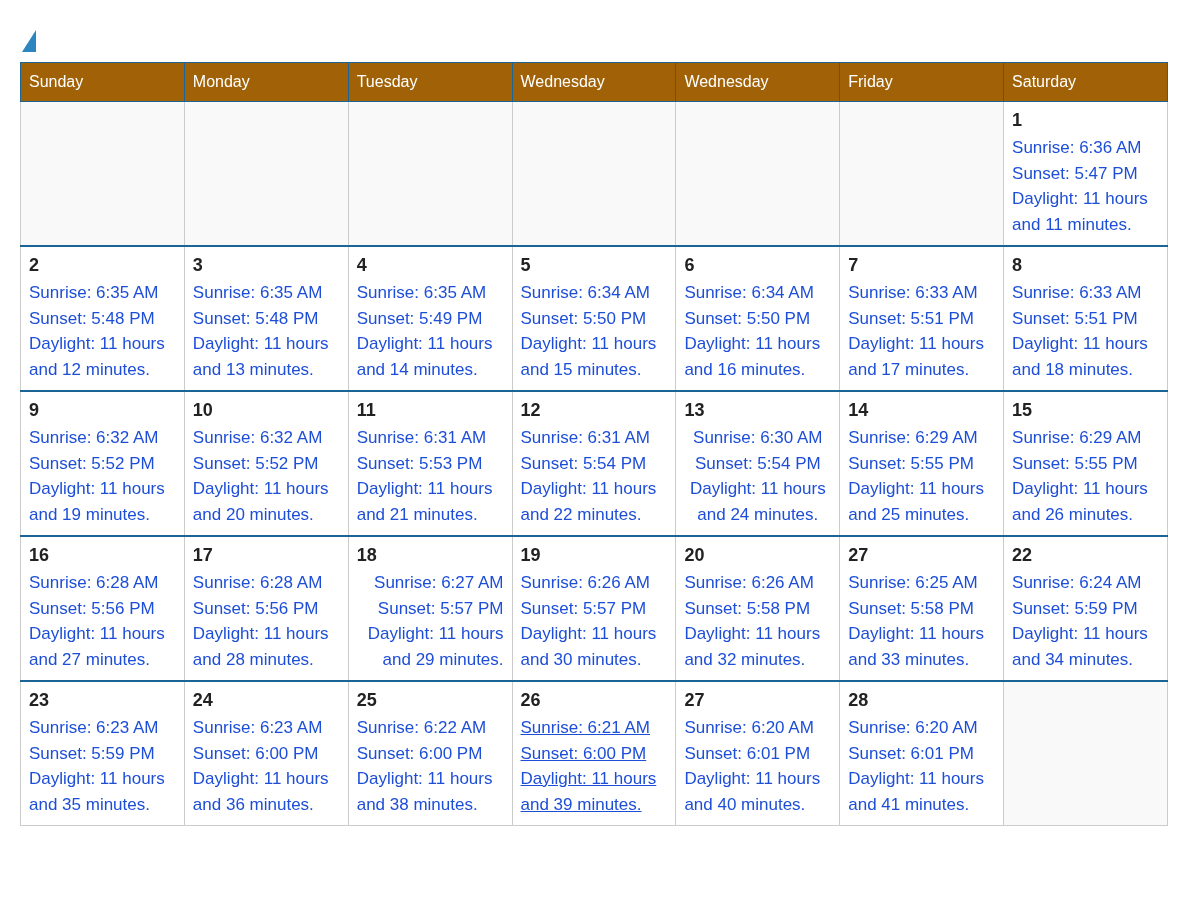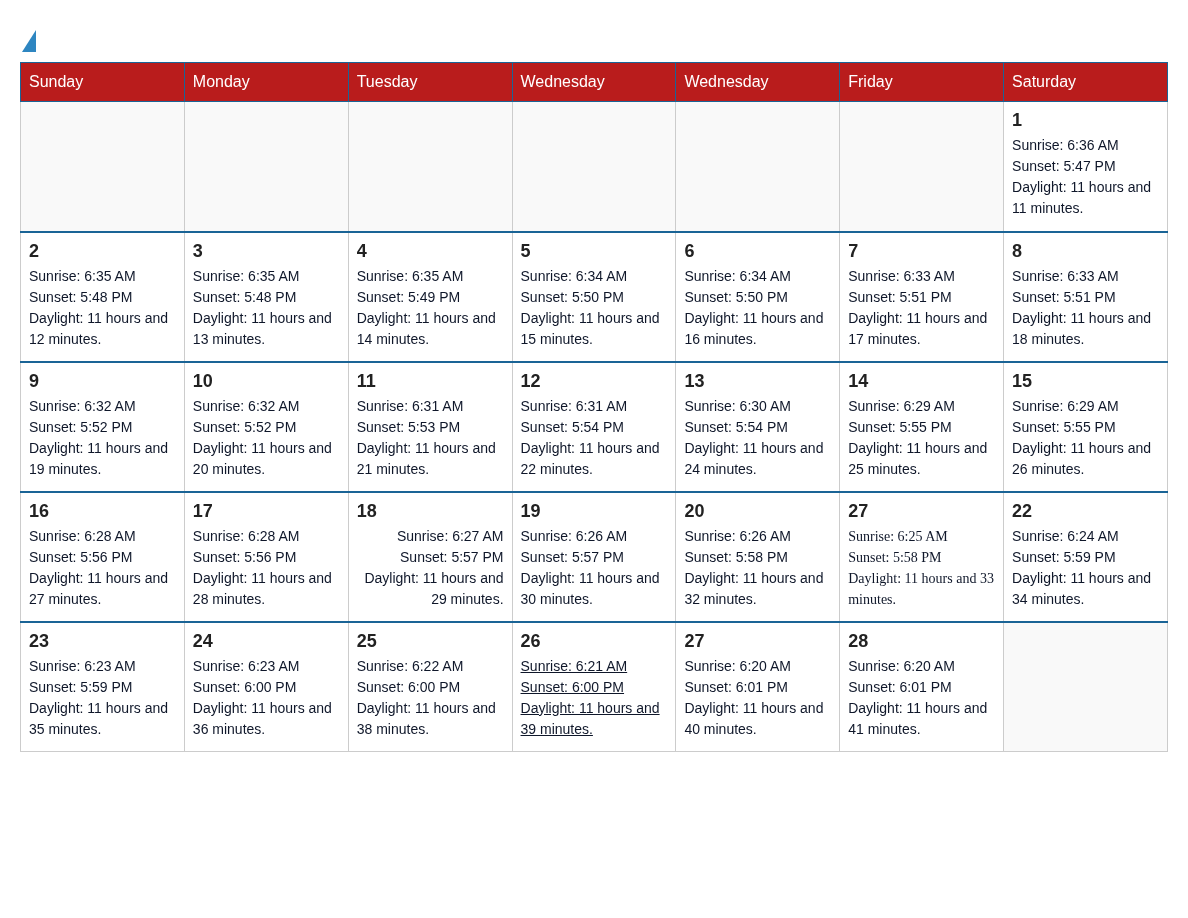--- a/index.html
+++ b/index.html
@@ -61,21 +61,21 @@
       font-size: 20px;
       color: #333;
       margin-top: 4px;
     }
     .calendar {
       width: 100%;
       border-collapse: collapse;
       margin-top: 10px;
     }
     .calendar th {
-      background-color: #b91c1c;
+      background-color: #a16207;
       color: #fff;
       padding: 10px 8px;
       text-align: left;
       font-size: 16px;
       font-weight: normal;
       border: 1px solid #1a6496;
     }
     .calendar td {
       border: 1px solid #ccc;
       vertical-align: top;
@@ -88,22 +88,22 @@
     .calendar td.empty {
       background: #f9f9f9;
     }
     .day-number {
       font-size: 18px;
       font-weight: bold;
       color: #222;
       margin-bottom: 4px;
     }
     .day-info {
-      font-size: 14px;
-      color: #0f172a;
+      font-size: 17px;
+      color: #1d4ed8;
       line-height: 1.5;
     }
     .row-divider td {
       border-top: 2px solid #1a6496;
     }
   </style>
 </head>
 <body>
 
 <div class="header">
@@ -213,21 +213,21 @@
 Daylight: 11 hours and 21 minutes.</div>
         </td>
         <td>
           <div class="day-number">12</div>
           <div class="day-info" style="white-space: pre-line;">Sunrise: 6:31 AM
 Sunset: 5:54 PM
 Daylight: 11 hours and 22 minutes.</div>
         </td>
         <td>
           <div class="day-number">13</div>
-          <div class="day-info" style="white-space: pre-line;">Sunrise: 6:30 AM
+          <div class="day-info" style="white-space: pre-line; text-align: center;">Sunrise: 6:30 AM
 Sunset: 5:54 PM
 Daylight: 11 hours and 24 minutes.</div>
         </td>
         <td>
           <div class="day-number">14</div>
           <div class="day-info" style="white-space: pre-line;">Sunrise: 6:29 AM
 Sunset: 5:55 PM
 Daylight: 11 hours and 25 minutes.</div>
         </td>
         <td>
@@ -263,21 +263,21 @@
 Daylight: 11 hours and 30 minutes.</div>
         </td>
         <td>
           <div class="day-number">20</div>
           <div class="day-info" style="white-space: pre-line;">Sunrise: 6:26 AM
 Sunset: 5:58 PM
 Daylight: 11 hours and 32 minutes.</div>
         </td>
         <td>
           <div class="day-number">27</div>
-          <div class="day-info" style="white-space: pre-line; font-family: Liberation Serif, serif;">Sunrise: 6:25 AM
+          <div class="day-info" style="white-space: pre-line;">Sunrise: 6:25 AM
 Sunset: 5:58 PM
 Daylight: 11 hours and 33 minutes.</div>
         </td>
         <td>
           <div class="day-number">22</div>
           <div class="day-info" style="white-space: pre-line;">Sunrise: 6:24 AM
 Sunset: 5:59 PM
 Daylight: 11 hours and 34 minutes.</div>
         </td>
       </tr>

